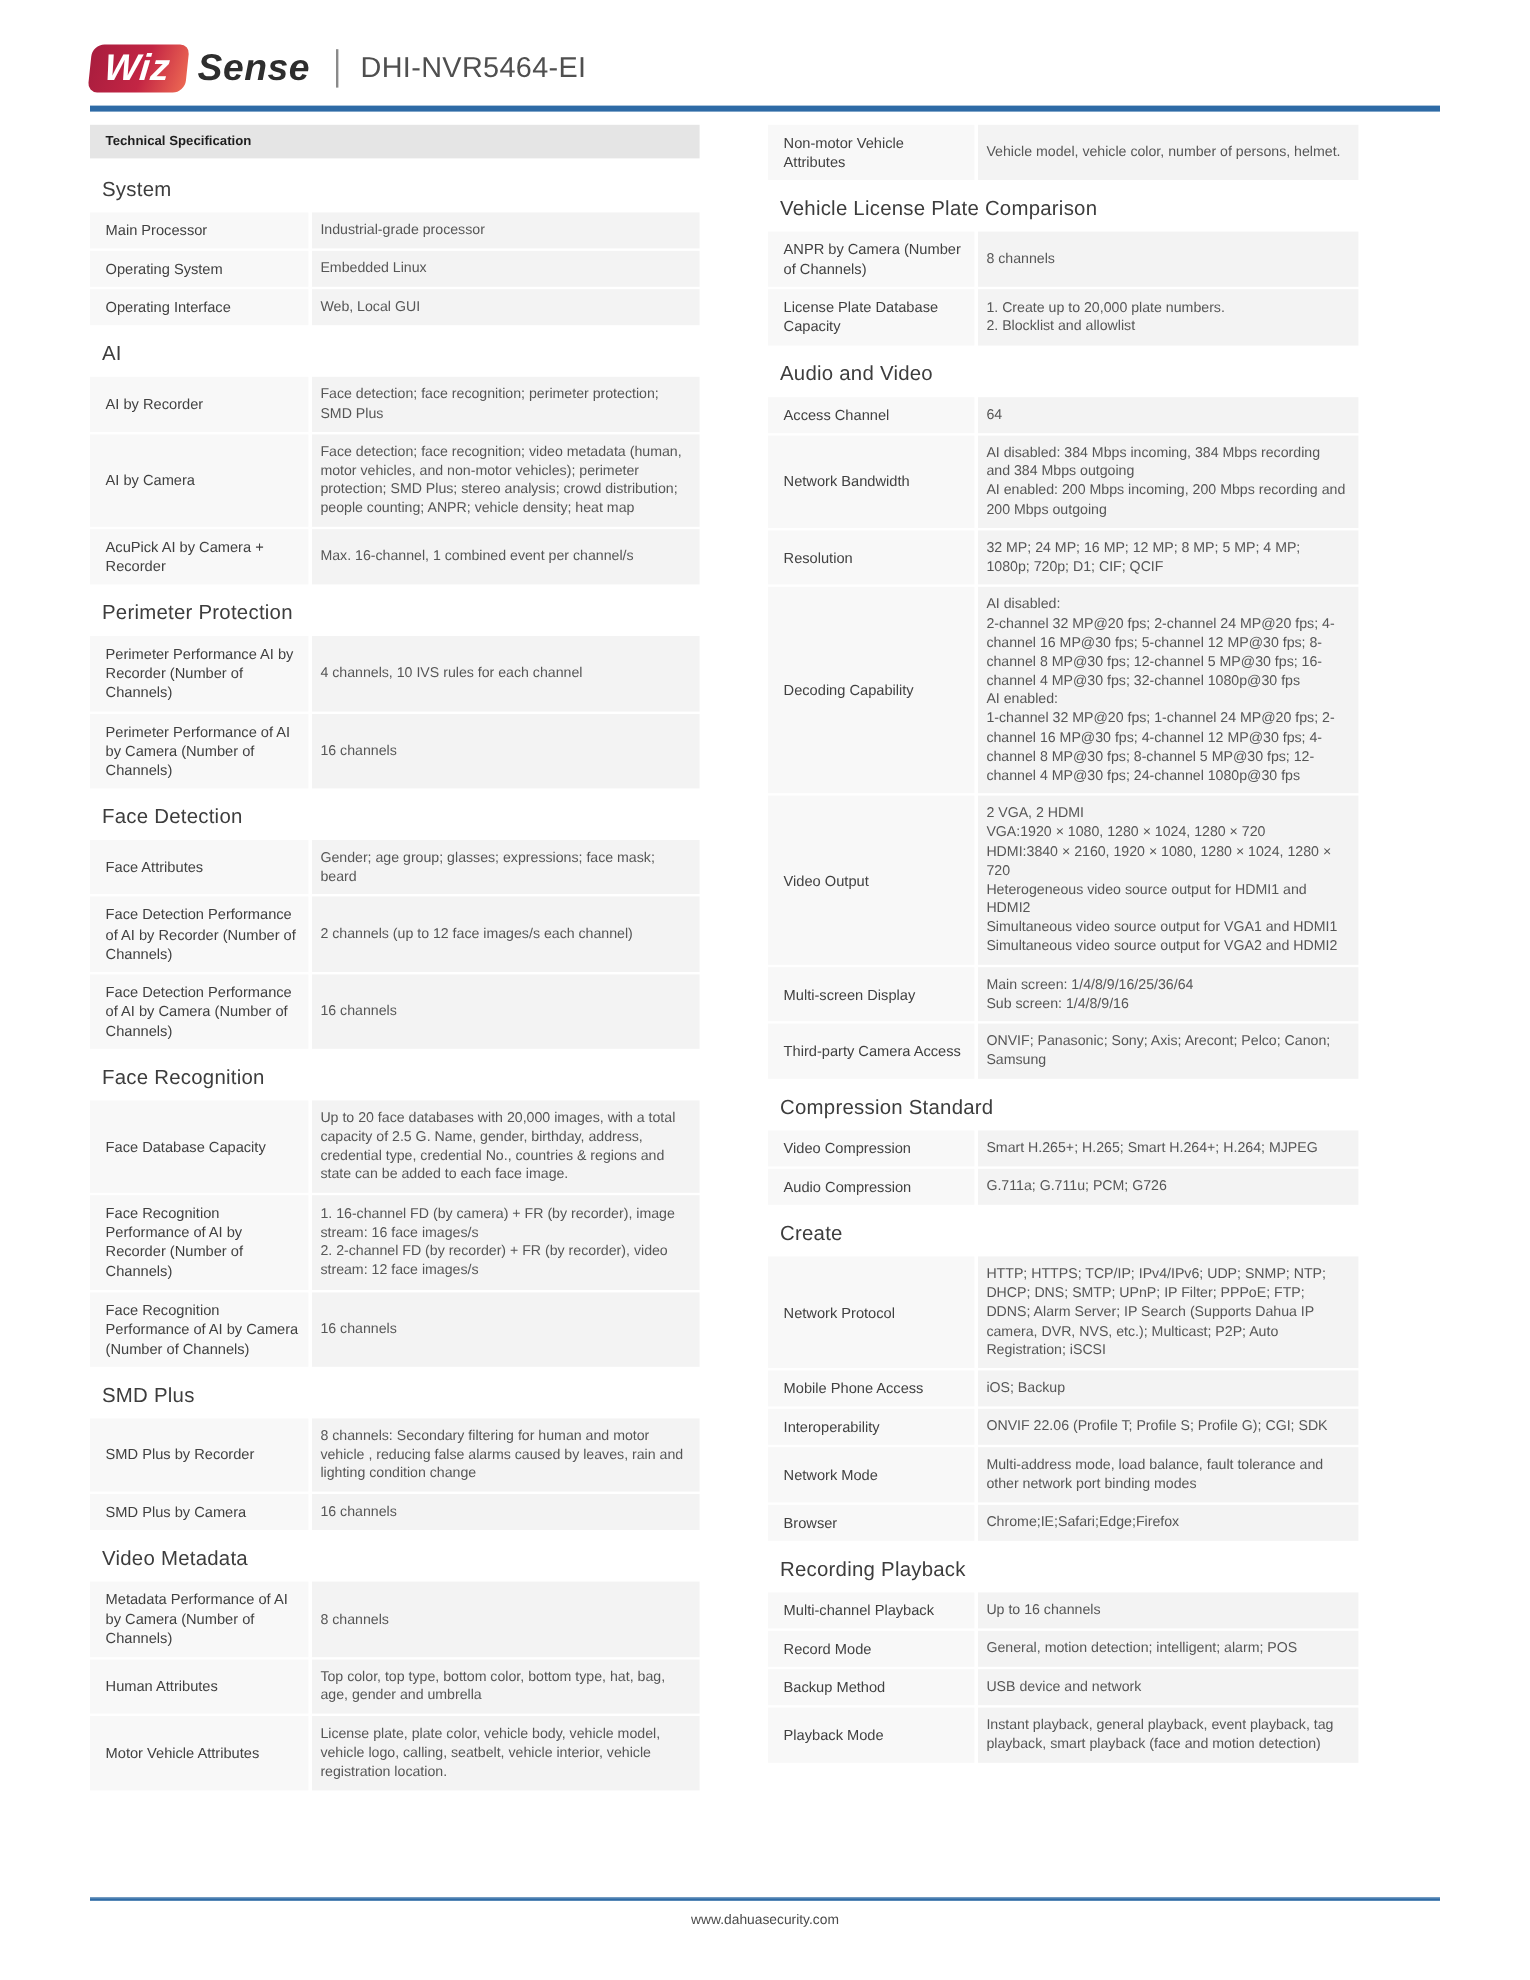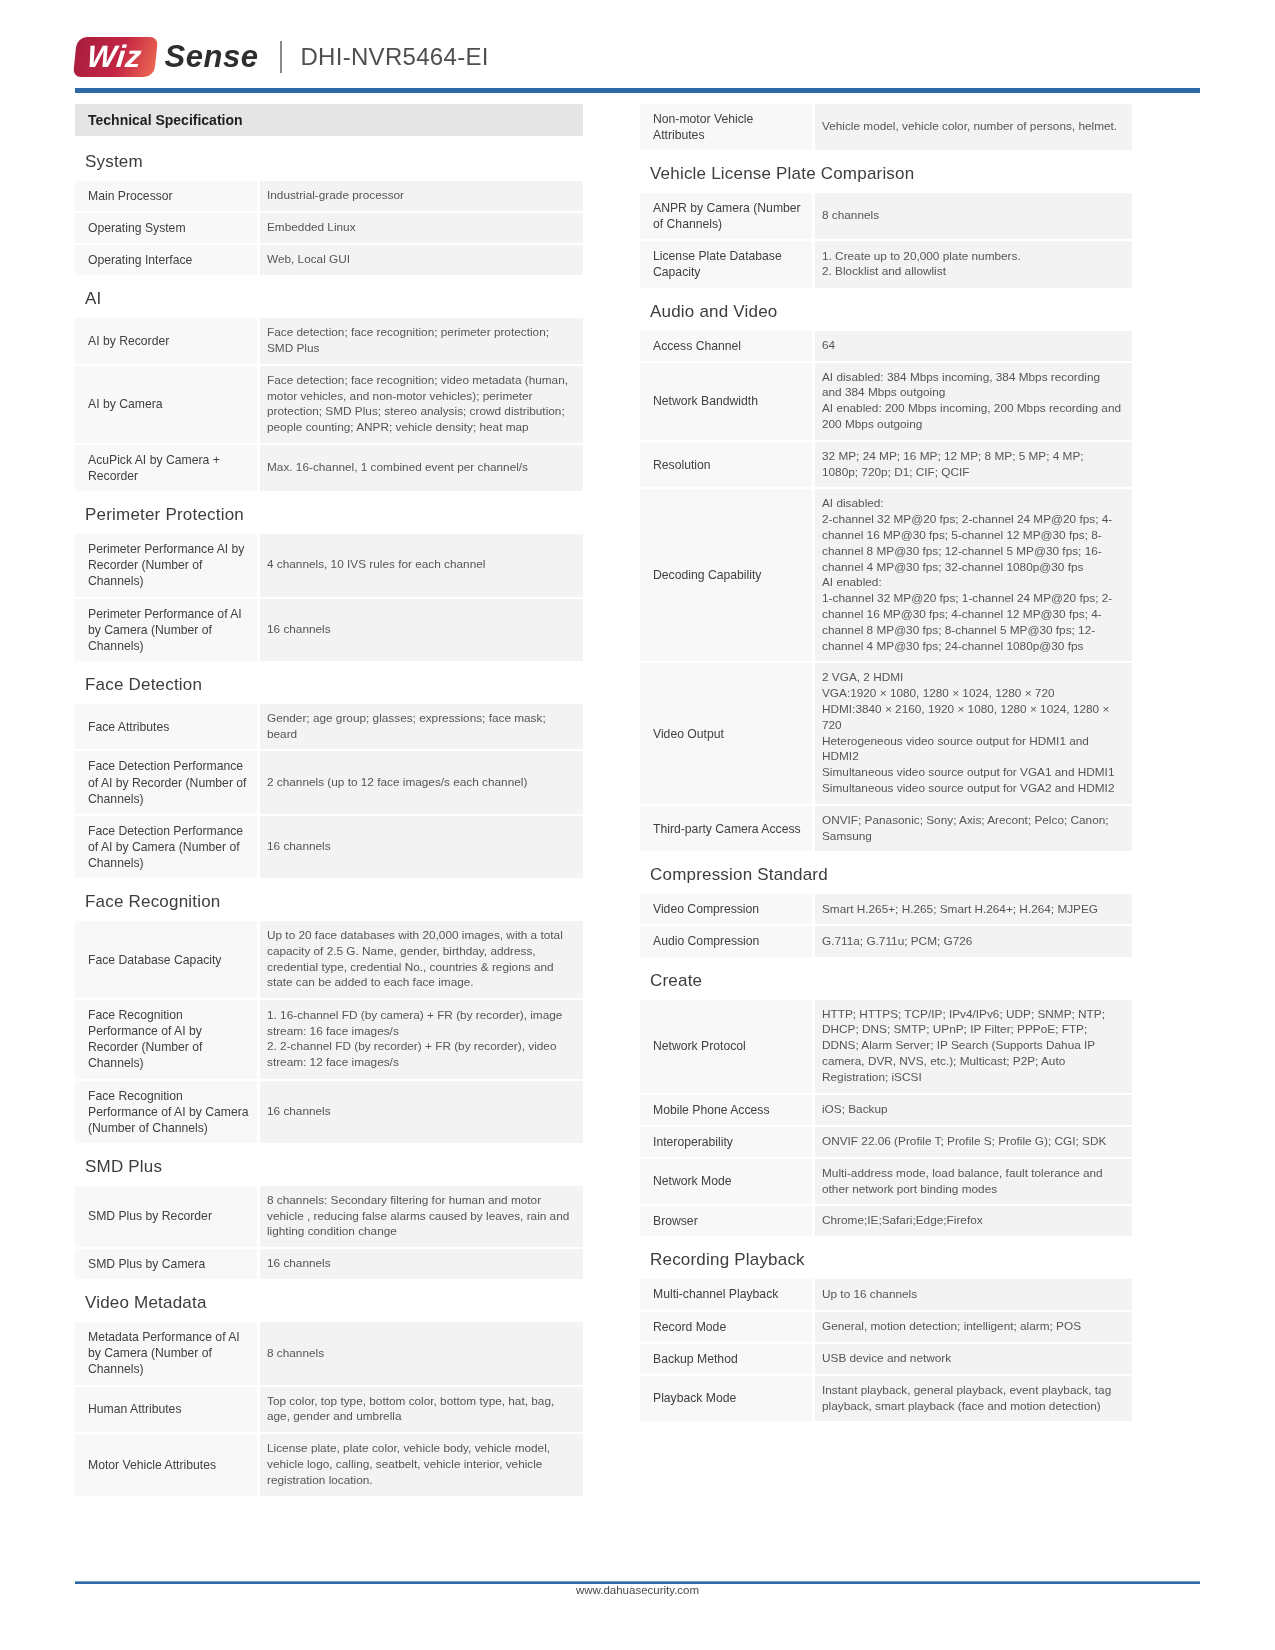--- a/index.html
+++ b/index.html
@@ -33,21 +33,21 @@
   .top-rule { height:5px; background:var(--accent-blue); margin-top:9px; }
 
   
   .cols { display:flex; margin-top:11px; }
   .col-left  { width:508px; }
   .col-gap   { width:57px; }
   .col-right { width:492px; }
 
   .banner {
     background:var(--banner-bg);
-    font-size:14px; font-weight:700; color:#1e1e1e;
+    font-size:11px; font-weight:700; color:#1e1e1e;
     padding:8px 13px; margin-bottom:4px;
   }
 
   .section-title {
     font-size:17px; color:#3d3d3d; font-weight:400;
     padding:12px 0 9px 10px; letter-spacing:0.2px;
   }
 
   .spec-row { display:flex; gap:3px; margin-bottom:2px; }
   .spec-label {
@@ -65,21 +65,21 @@
     padding:7px 10px 7px 7px;
     font-size:11.8px; color:#565656; line-height:1.34;
     white-space:pre-line;
   }
 
   
   .footer {
     position:absolute; left:75px; right:75px; top:1581px;
   }
   .footer-rule { height:3px; background:var(--accent-blue); border-top:1px solid #7aa0c4; }
-  .footer-url { text-align:center; font-size:11.5px; color:#4a4a4a; }
+  .footer-url { text-align:center; font-size:11.5px; color:#4a4a4a; margin-top:10px; }
 </style>
 </head>
 <body style="--accent-blue: #2e6ba6; --banner-bg: #e5e5e5; --label-bg: #f8f8f8; --value-bg: #f3f3f3;">
 
 <div class="page">
 
   <div class="brandbar">
     <div class="logo-blob">
       <span class="logo-wiz">Wiz</span>
     </div>
@@ -240,20 +240,25 @@
             <div class="spec-row">
               <div class="spec-label">Video Output</div>
               <div class="spec-value">2 VGA, 2 HDMI
 VGA:1920 × 1080, 1280 × 1024, 1280 × 720
 HDMI:3840 × 2160, 1920 × 1080, 1280 × 1024, 1280 × 720
 Heterogeneous video source output for HDMI1 and HDMI2
 Simultaneous video source output for VGA1 and HDMI1
 Simultaneous video source output for VGA2 and HDMI2</div>
             </div>
             <div class="spec-row">
+              <div class="spec-label">Multi-screen Display</div>
+              <div class="spec-value">Main screen: 1/4/8/9/16/25/36/64
+Sub screen: 1/4/8/9/16</div>
+            </div>
+            <div class="spec-row">
               <div class="spec-label">Third-party Camera Access</div>
               <div class="spec-value">ONVIF; Panasonic; Sony; Axis; Arecont; Pelco; Canon; Samsung</div>
             </div>
           </div>
           <div>
             <div class="section-title">Compression Standard</div>
             <div class="spec-row">
               <div class="spec-label">Video Compression</div>
               <div class="spec-value">Smart H.265+; H.265; Smart H.264+; H.264; MJPEG</div>
             </div>

